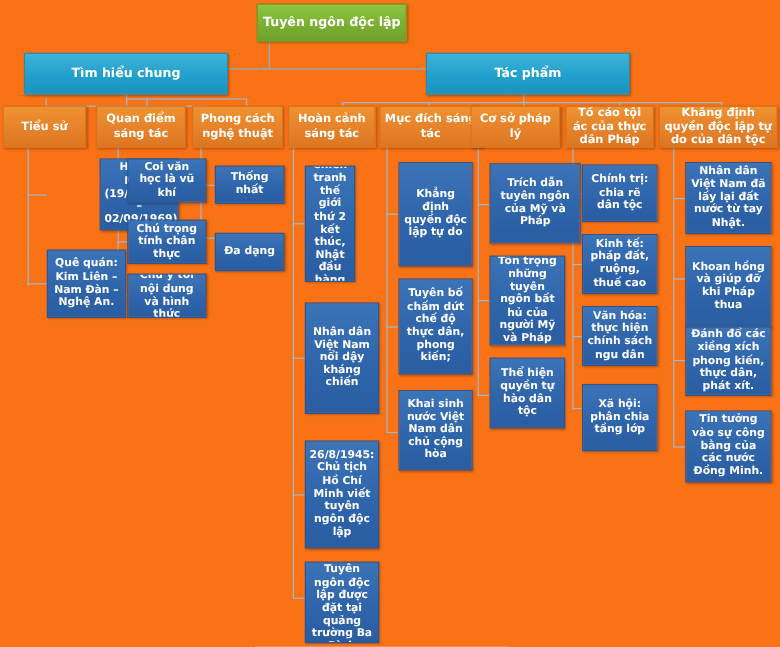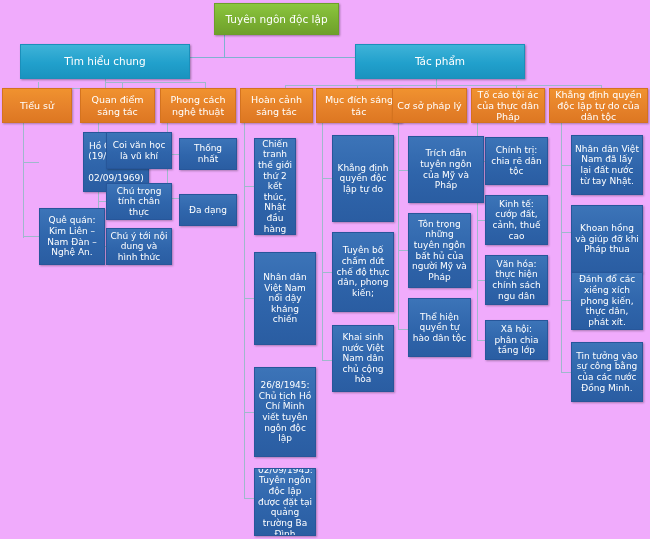--- a/index.html
+++ b/index.html
@@ -1,20 +1,20 @@
 <!DOCTYPE html>
 <html><head>
 <meta charset="utf-8">
 <style>
   html,body{margin:0;padding:0;background:#ffffff;}
   body{
     font-family:"DejaVu Sans","Liberation Sans",sans-serif;
     width:650px;height:539px;overflow:hidden;
   }
-  #canvas{position:relative;width:650px;height:539px;background:#f0abfc;}
+  #canvas{position:relative;width:650px;height:539px;background:#f97316;font-weight:bold;}
 
   
   .ln{position:absolute;background:#9fb8cc;}
   .ln.v{width:1px;}
   .ln.h{height:1px;}
   .ln.green{background:#7fb2d0;}
 
   
   .node{
     position:absolute;
@@ -214,26 +214,26 @@
     <span>Tôn trọng những tuyên ngôn bất hủ của người Mỹ và Pháp</span>
   </div>
   <div class="node n-l3" style="left:408px;top:298px;width:63px;height:59px;">
     <span>Thể hiện quyền tự hào dân tộc</span>
   </div>
 
   <div class="node n-l3" style="left:485px;top:137px;width:63px;height:48px;">
     <span>Chính trị: chia rẽ dân tộc</span>
   </div>
   <div class="node n-l3" style="left:485px;top:195px;width:63px;height:50px;">
-    <span>Kinh tế: cướp đất, cảnh, thuế cao</span>
+    <span>Kinh tế: pháp đất, ruộng, thuế cao</span>
   </div>
   <div class="node n-l3" style="left:485px;top:255px;width:63px;height:50px;">
     <span>Văn hóa: thực hiện chính sách ngu dân</span>
   </div>
-  <div class="node n-l3" style="left:485px;top:320px;width:63px;height:40px;">
+  <div class="node n-l3" style="left:485px;top:320px;width:63px;height:56px;">
     <span>Xã hội: phân chia tầng lớp</span>
   </div>
 
   <div class="node n-l3" style="left:571px;top:135px;width:72px;height:60px;">
     <span>Nhân dân Việt Nam đã lấy lại đất nước từ tay Nhật.</span>
   </div>
   <div class="node n-l3" style="left:571px;top:205px;width:72px;height:68px;">
     <span>Khoan hồng và giúp đỡ khi Pháp thua</span>
   </div>
   <div class="node n-l3" style="left:571px;top:272px;width:72px;height:58px;">

